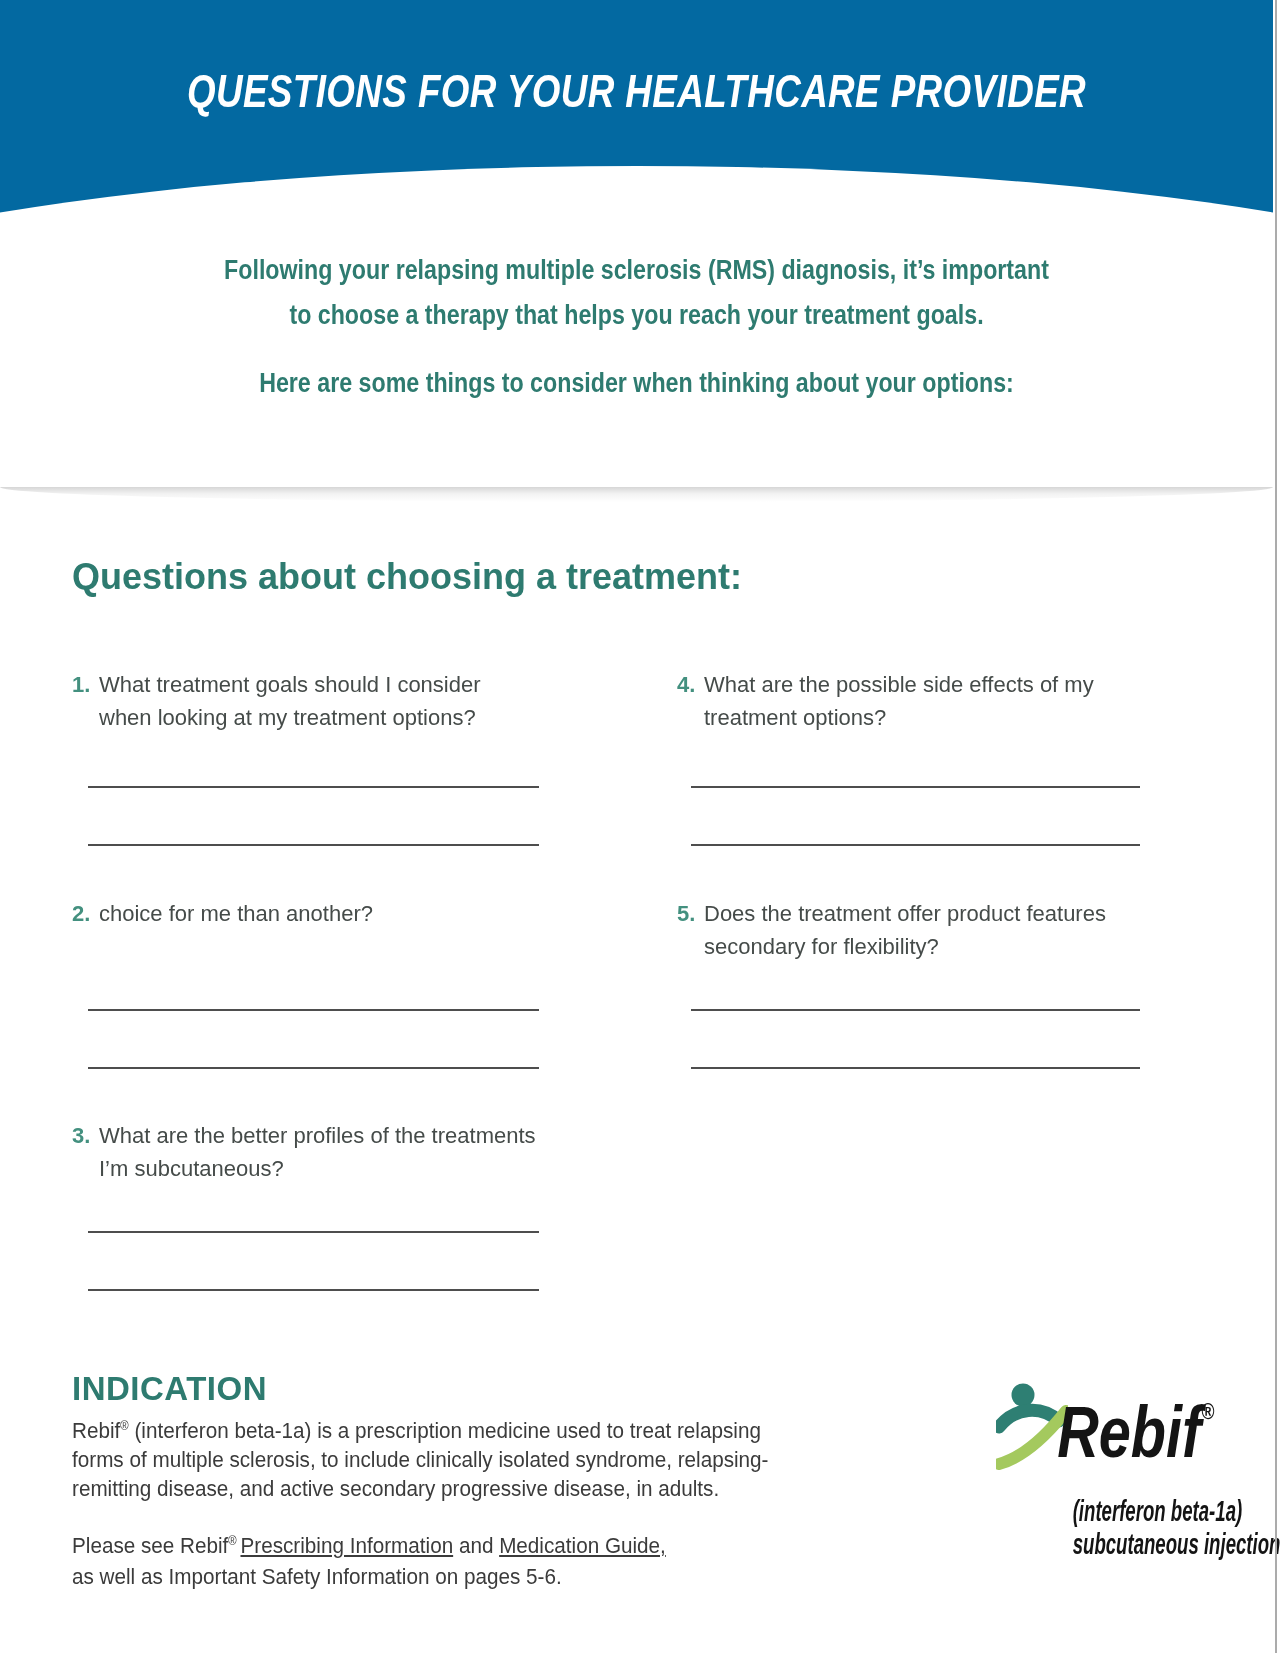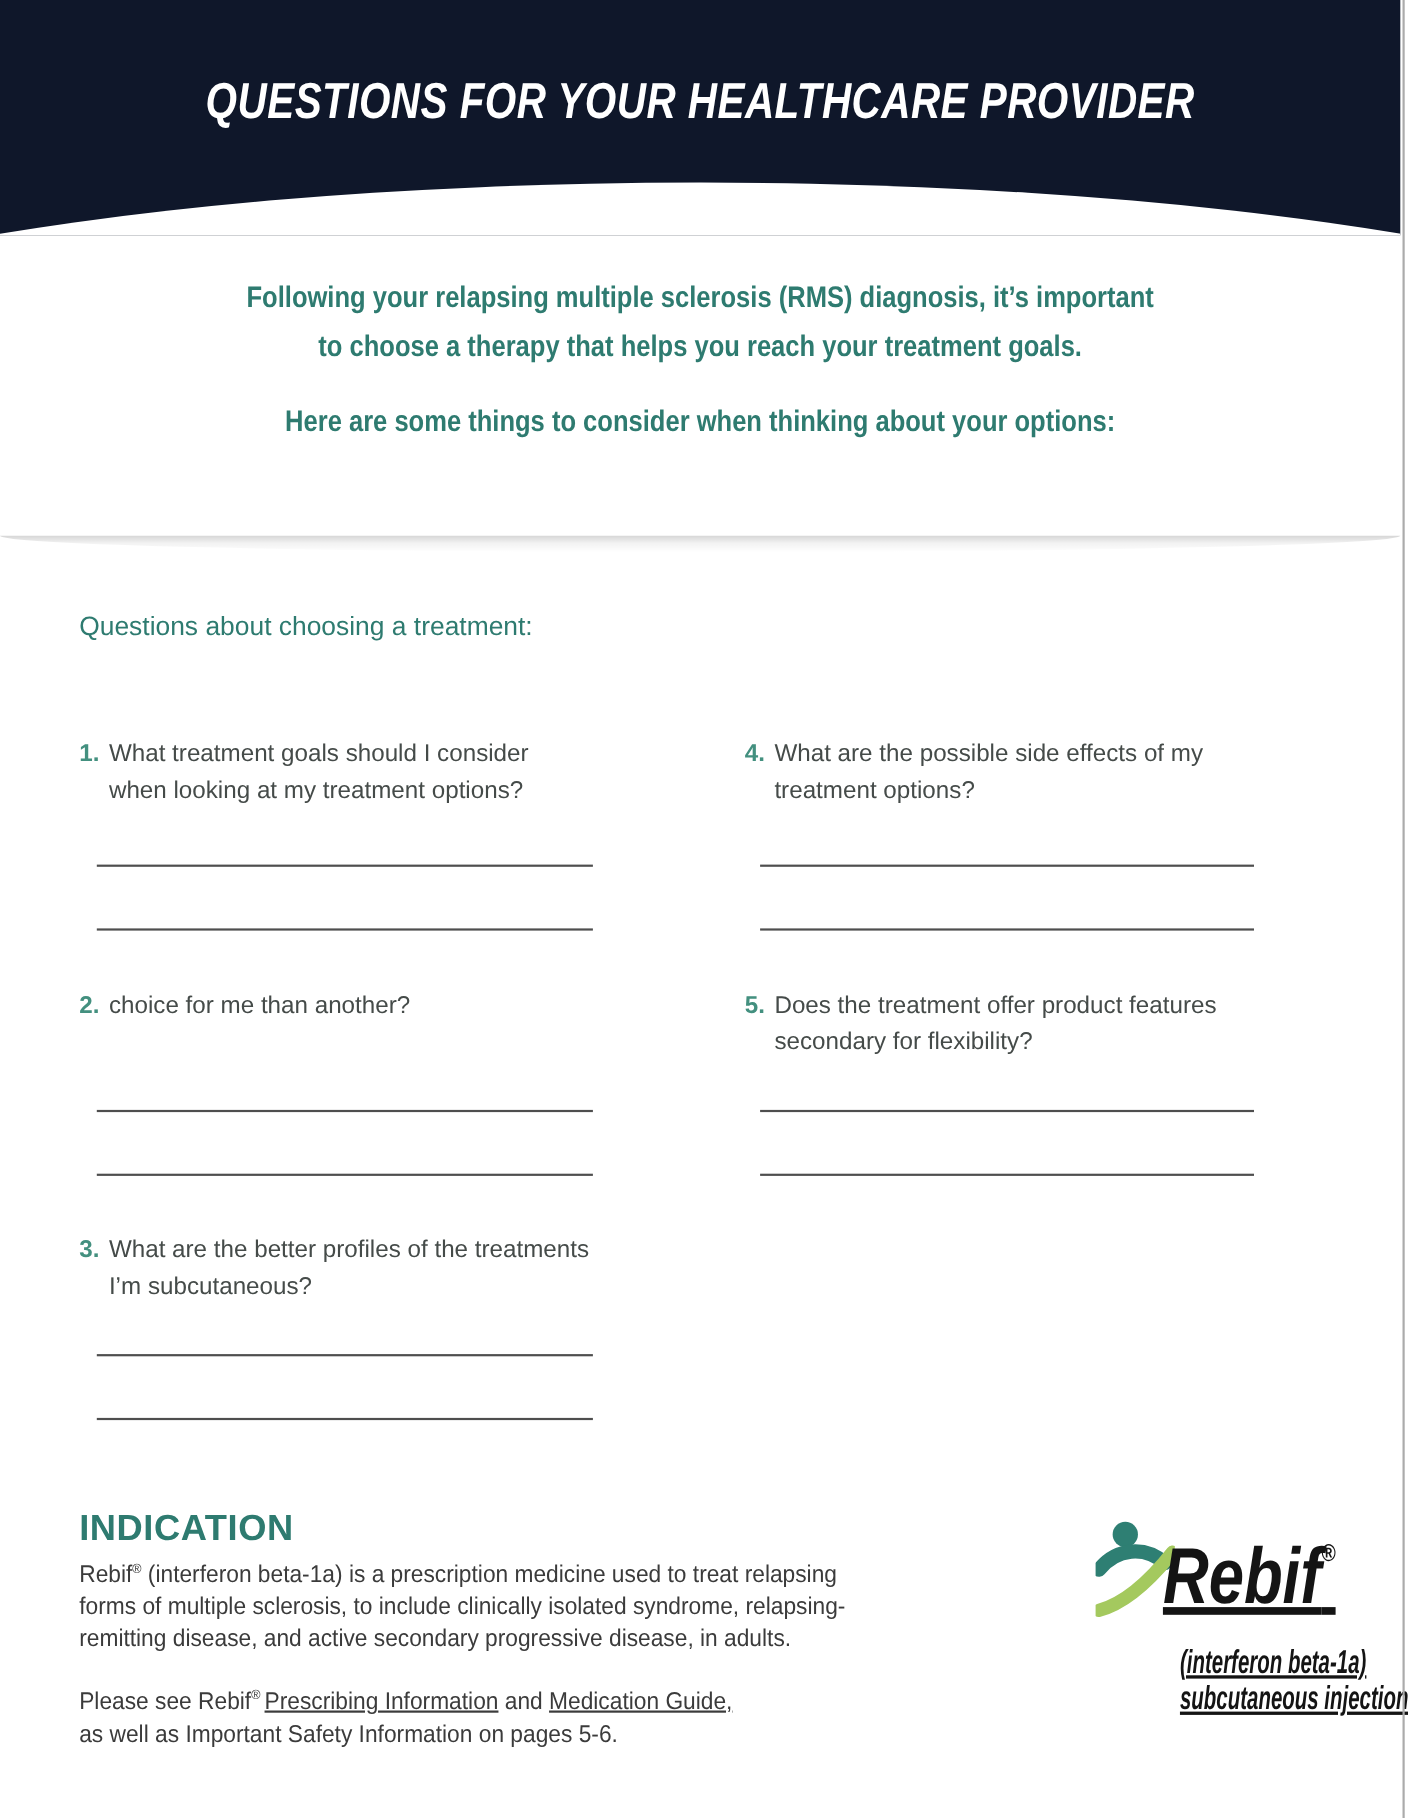--- a/index.html
+++ b/index.html
@@ -4,21 +4,21 @@
 <style>
   * { margin:0; padding:0; box-sizing:border-box; }
   html,body { background:#ffffff; }
   body { font-family:"Liberation Sans", sans-serif; }
   .page {
     position:relative; width:1280px; height:1653px; background:#fff; overflow:hidden;
   }
   
   .banner {
     position:absolute; left:0; top:0; width:1273px; height:214px;
-    background:#0f172a; overflow:hidden;
+    background:#0369a1; overflow:hidden;
   }
   .banner-curve {
     position:absolute; left:-388px; top:166px; width:2050px; height:430px;
     background:#ffffff; border-radius:50%;
   }
   .banner-title {
     position:absolute; left:0; top:64px; width:1273px; text-align:center;
     color:#ffffff; font-size:46px; font-weight:bold; font-style:italic;
     letter-spacing:0.5px; transform:scaleX(0.8); transform-origin:50% 50%;
     white-space:nowrap;
@@ -33,21 +33,21 @@
   .intro-p2 { display:block; margin-top:23px; line-height:45px; white-space:nowrap; }
   
   .shadow-band {
     position:absolute; left:0; top:487px; width:1273px; height:15px;
     background:linear-gradient(to bottom, rgba(0,0,0,0.16) 0%, rgba(0,0,0,0.05) 45%, rgba(0,0,0,0) 100%);
     border-radius:0 0 50% 50% / 0 0 100% 100%;
   }
   
   .section-title {
     position:absolute; left:72px; top:556px;
-    color:#2E7B70; font-size:24px; font-weight:normal; white-space:nowrap;text-align:center;
+    color:#2E7B70; font-size:36px; font-weight:bold; white-space:nowrap;text-align:center;
   }
   
   .question { position:absolute; display:flex; color:#454B49; font-size:22px; }
   .q-num { color:#43907F; font-weight:bold; width:27px; flex:0 0 27px; line-height:33px; }
   .q-text { display:block; }
   .q-line { display:block; line-height:33px; white-space:nowrap; }
   .q1 { left:72px;  top:668px; }
   .q2 { left:72px;  top:897px; }
   .q3 { left:72px;  top:1119px; }
   .q4 { left:677px; top:668px; }
@@ -67,21 +67,21 @@
     position:absolute; left:72px; top:1526px; color:#3B3B3B; font-size:22px;
     transform:scaleX(0.94); transform-origin:0 0;
   }
   .fn-line { display:block; line-height:31px; white-space:nowrap; }
   .fn-link { text-decoration:underline; color:#3B3B3B; cursor:pointer; }
   sup.reg { font-size:0.55em; vertical-align:super; }
   sup.reg-pad { margin-right:4px; }
   
   .logo { position:absolute; left:1002px; top:1372px; width:210px; height:180px; }
   .logo-icon { position:absolute; left:-6px; top:10px; }
-  .logo-text { position:absolute; left:38px; top:2px; width:172px; text-align:center; color:#141414;text-decoration:underline; }
+  .logo-text { position:absolute; left:38px; top:2px; width:172px; text-align:center; color:#141414; }
   .logo-brand {
     display:block; font-size:72px; font-style:italic; font-weight:bold;
     line-height:76px; transform:scaleX(0.8); transform-origin:50% 50%; white-space:nowrap;
   }
   .logo-brand sup { font-size:22px; vertical-align:38px; }
   .logo-sub1, .logo-sub2 {
     display:block; font-size:30px; font-style:italic; font-weight:bold;
     line-height:33px; transform:scaleX(0.62); transform-origin:50% 50%; white-space:nowrap;
   }
   .logo-sub1 { margin-top:24px; }

